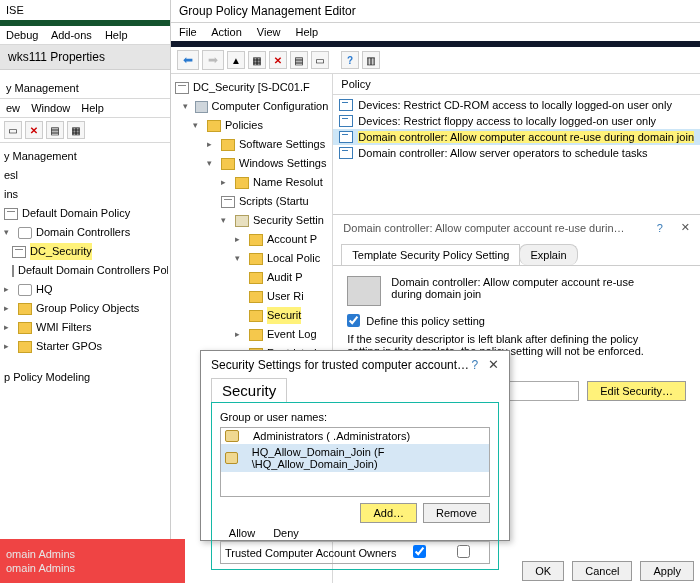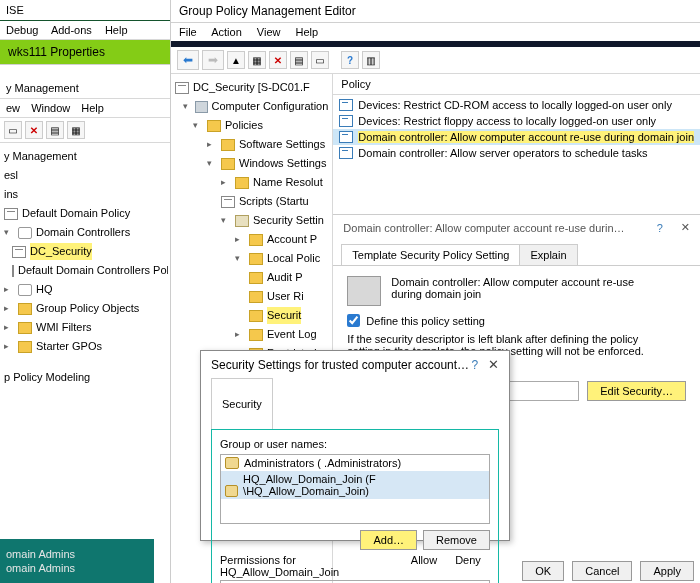--- a/index.html
+++ b/index.html
@@ -1,23 +1,23 @@
 <!DOCTYPE html>
 <html><head>
 <meta charset="utf-8">
 <style>
 * { box-sizing: border-box; margin: 0; padding: 0; font-family: "Segoe UI", Tahoma, sans-serif; }
 body { background: #fff; width: 700px; height: 583px; overflow: hidden; position: relative; font-size: 11px; color: #000; }
 
 
 .ise { position: absolute; top: 0; left: 0; width: 170px; }
-.ise-title { padding: 4px 6px; background: #fff; border-bottom: 1px solid #14532d; font-size: 11px; }
+.ise-title { padding: 4px 6px; background: #fff; border-bottom: 6px solid #14532d; font-size: 11px; }
 .ise-menu { padding: 3px 6px; border-bottom: 1px solid #d8d8d8; }
 .ise-menu span { margin-right: 10px; }
-.child-title { background: #84cc16; padding: 5px 8px; border-bottom: 1px solid #d0d0d0; font-size: 12px; }
+.child-title { background: #e5e5e5; padding: 5px 8px; border-bottom: 1px solid #d0d0d0; font-size: 12px; }
 
 
 .gpmc { position: absolute; top: 78px; left: 0; width: 170px; }
 .gpmc-title { padding: 4px 6px; border-bottom: 1px solid #d8d8d8; font-size: 11px; }
 .gpmc-menu { padding: 3px 6px; border-bottom: 1px solid #d8d8d8; }
 .gpmc-menu span { margin-right: 8px; }
 .gpmc-toolbar { padding: 3px 4px; border-bottom: 1px solid #d8d8d8; display:flex; gap:3px; align-items:center;}
 .tb-btn { width:18px; height:18px; border:1px solid #ccc; background:#f6f6f6; display:inline-flex; align-items:center; justify-content:center; font-size:10px; }
 .tb-x { color:#c00; font-weight:bold; }
 .gpmc-tree { padding: 4px 2px; font-size: 11px; line-height: 17px; }
@@ -48,55 +48,55 @@
 .policy-row.sel .txt{background:#fff27a;}
 .ico-pol{width:14px;height:12px;background:#fff;border:1px solid #3a7cb8;display:inline-block;position:relative;}
 .ico-pol::after{content:"";position:absolute;top:2px;left:2px;width:6px;height:1px;background:#3a7cb8;}
 
 
 .setting-dlg{position:absolute;top:140px;left:0;right:0;bottom:0;background:#fff;border-top:1px solid #ccc;}
 .setting-title{padding:6px 10px;color:#555;display:flex;align-items:center;gap:10px;}
 .setting-title .q{margin-left:auto;color:#3a7cb8;}
 .tabs{display:flex;border-bottom:1px solid #ccc;padding:0 8px;margin-top:4px;}
 .tab{padding:4px 10px;border:1px solid #ccc;border-bottom:none;background:#fff;margin-right:-1px;font-size:11px;}
-.tab.inactive{background:#f0f0f0;}
+.tab.inactive{background:#f0f0f0;border-radius:8px;}
 .setting-body{padding:10px 14px;font-size:11px;}
 .setting-row{display:flex;gap:10px;align-items:flex-start;margin-bottom:8px;}
 .srv-ico{width:34px;height:30px;background:#d8d8d8;border:1px solid #999;}
 .chk{display:flex;align-items:center;gap:6px;margin:6px 0;}
 .chk input{accent-color:#2a7ad0;}
 .desc-label{margin-top:8px;}
 .sd-row{display:flex;align-items:center;gap:8px;margin-top:4px;}
 .sd-input{flex:1;height:20px;border:1px solid #aaa;}
 .btn{padding:3px 12px;border:1px solid #999;background:#f0f0f0;font-size:11px;}
 .btn-hl{background:#fff27a;}
 .dlg-buttons{position:absolute;right:6px;bottom:6px;display:flex;gap:8px;}
 
 
 .sec-dlg{position:absolute;top:350px;left:200px;width:310px;height:191px;background:#fff;border:1px solid #888;box-shadow:2px 2px 6px rgba(0,0,0,.25);}
 .sec-title{padding:6px 10px;display:flex;align-items:center;font-size:12px;}
 .sec-title .q{margin-left:auto;margin-right:10px;color:#3a7cb8;}
 .sec-title .x{color:#444;font-size:13px;}
 .sec-tab-row{padding:0 10px;}
-.sec-tab{display:inline-block;padding:19px 10px;border:1px solid #ccc;border-bottom:none;font-size:11px;}
+.sec-tab{display:inline-block;padding:3px 10px;border:1px solid #ccc;border-bottom:none;font-size:15px;}
 .sec-body{border:1px solid #14b8a6;margin:0 10px 8px;padding:8px;height:168px;position:relative;}
 .group-list{border:1px solid #aaa;height:70px;margin:4px 0 6px;overflow:hidden;}
-.grp-row{display:flex;align-items:center;gap:5px;padding:2px 4px;font-size:11px;}
-.grp-row.sel{background:#d6e7f5;align-items:flex-end;}
+.grp-row{display:flex;align-items:center;gap:14px;padding:2px 4px;font-size:11px;}
+.grp-row.sel{background:#d6e7f5;}
 .ico-user{width:14px;height:12px;display:inline-block;background:#f0d890;border:1px solid #b59028;border-radius:2px;}
 .ar-row{display:flex;justify-content:flex-end;gap:6px;margin-bottom:4px;}
 .perm-head{display:flex;font-size:11px;}
 .perm-head .lab{flex:1;}
 .perm-head .col{width:44px;text-align:center;}
 .perm-row{display:flex;align-items:center;border:1px solid #aaa;padding:3px 4px;margin-top:2px;}
 .perm-row .lab{flex:1;}
 .perm-row .col{width:44px;text-align:center;}
 
 
-.ps{position:absolute;bottom:0;left:0;width:154px;background:#0f766e;color:#e6e6e6;padding:8px 6px;font-family:Consolas,monospace;font-size:11px;line-height:14px;}
+.ps{position:absolute;bottom:0;left:0;width:185px;background:#ef4444;color:#e6e6e6;padding:8px 6px;font-family:Consolas,monospace;font-size:11px;line-height:14px;}
 </style>
 </head>
 <body>
 
 <div class="ise">
   <div class="ise-title">ISE</div>
   <div class="ise-menu">
     <span>Debug</span>
     <span>Add-ons</span>
     <span>Help</span>
@@ -353,21 +353,20 @@
       <div class="grp-row sel">
           <span class="ico-user"></span>
           <span>HQ_Allow_Domain_Join (F             \HQ_Allow_Domain_Join)</span>
         </div>
     </div>
     <div class="ar-row">
       <button class="btn btn-hl">Add…</button>
       <button class="btn">Remove</button>
     </div>
     <div class="perm-head">
-      <div class="lab">Permissions for HQ_Allow_Domain_Join</div>
       <div class="col">Allow</div>
       <div class="col">Deny</div>
     </div>
     <div class="perm-row">
       <div class="lab">Trusted Computer Account Owners</div>
       <div class="col"><input type="checkbox" checked="" style=""></div>
       <div class="col"><input type="checkbox" style=""></div>
     </div>
   </div>
 </div>

